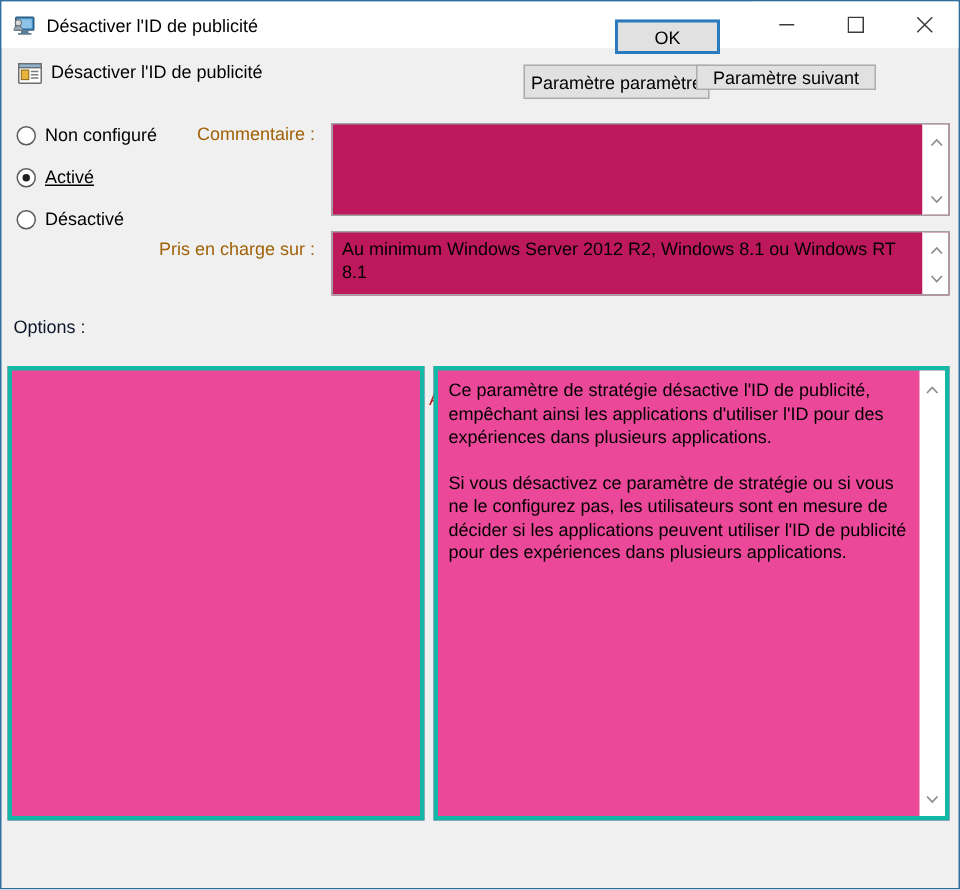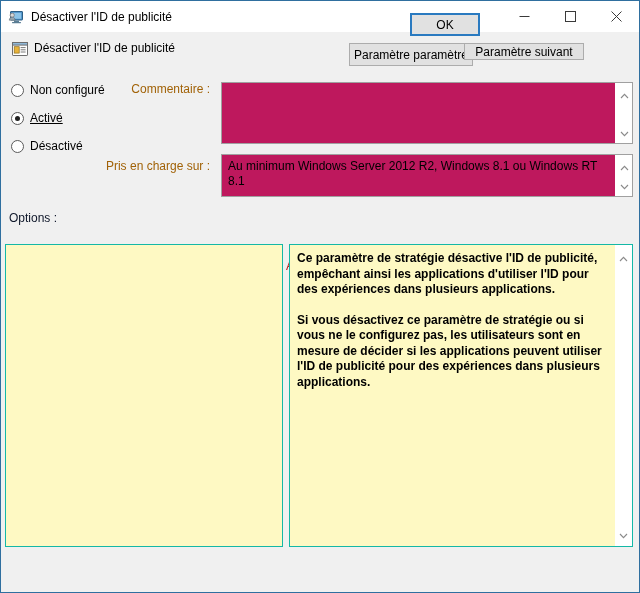--- a/index.html
+++ b/index.html
@@ -193,24 +193,23 @@
   }
   .label-aide {
     position: absolute;
     left: 285px; top: 210px;
     font-size: 12px; color: #b91c1c; margin-top: 48px;
   }
   
   .panel {
     position: absolute;
     box-sizing: border-box;
-    background: #fef9c3;
-    border: 1px solid #14b8a6;
-    display: flex;
-    font-weight: bold;
+    background: #ec4899;
+    border: 3px solid #14b8a6;
+    display: flex;
   }
   .options-panel {
     left: 4px; top: 243px;
     width: 278px; height: 303px;
   }
   .aide-panel {
     left: 288px; top: 243px;
     width: 344px; height: 303px;
   }
   .aide-text {

